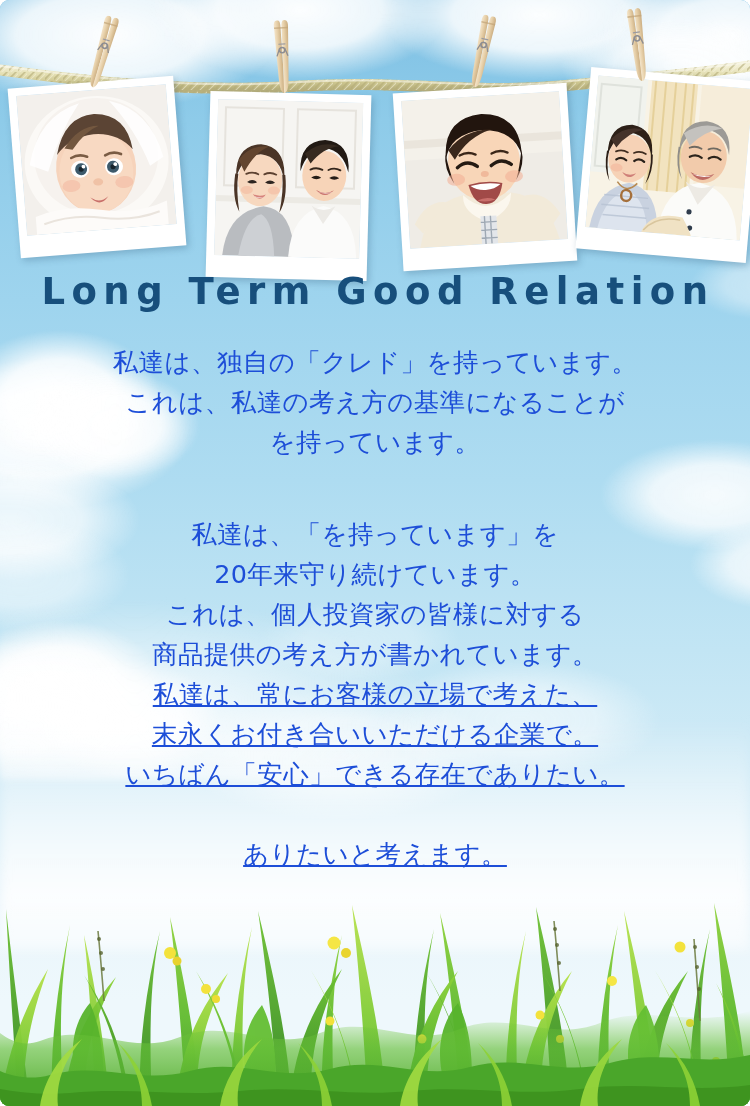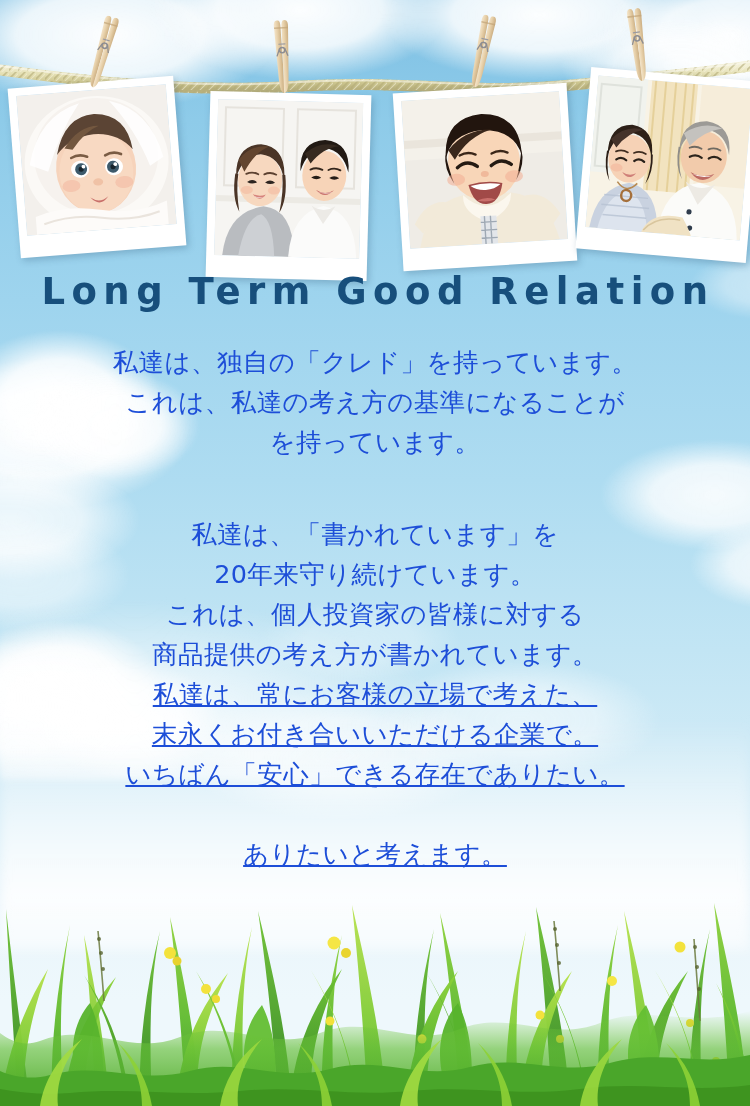--- a/index.html
+++ b/index.html
@@ -6,20 +6,21 @@
   body{
     font-family:"Liberation Sans", sans-serif;
     background:#ffffff;
   }
   #page{
     position:relative;
     width:750px;
     height:1106px;
     overflow:hidden;
     background:#8ec9e9;
+    border-radius:9px;
   }
 
   
   .sky{
     position:absolute;
     inset:0;
     background:
       linear-gradient(to bottom,
         #7ec0e4 0px,
         #8ecbe9 120px,
@@ -424,21 +425,21 @@
 
     <h1 class="headline">Long Term Good Relation</h1>
 
     <p class="para p1">
       <span>私達は、独自の「クレド」を持っています。</span><br>
       <span>これは、私達の考え方の基準になることが</span><br>
       <span>を持っています。</span>
     </p>
 
     <p class="para p2">
-      <span>私達は、「書かれています」を</span><br>
+      <span>私達は、「を持っています」を</span><br>
       <span>20年来守り続けています。</span><br>
       <span>これは、個人投資家の皆様に対する</span><br>
       <span>商品提供の考え方が書かれています。</span>
     </p>
 
     <p class="para p3">
       <span>私達は、常にお客様の立場で考えた、</span><br>
       <span>末永くお付き合いいただける企業で。</span><br>
       <span>いちばん「安心」できる存在でありたい。</span><br>
       <br>

